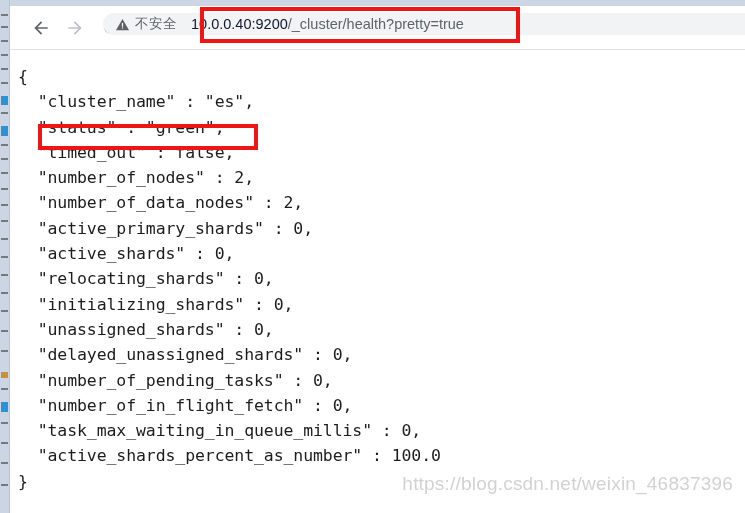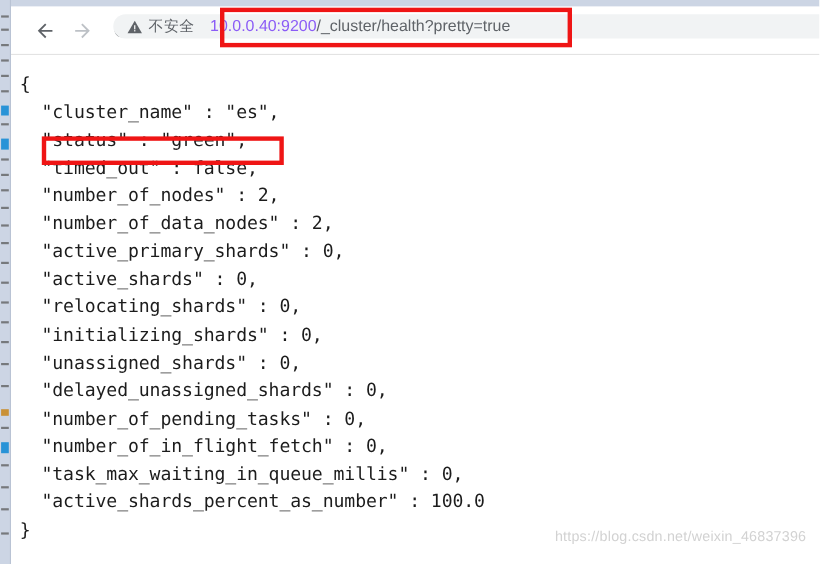--- a/index.html
+++ b/index.html
@@ -101,21 +101,21 @@
     letter-spacing: .5px;
   }
   #url-wrap {
     margin-left: 14px;
     flex: 1 1 auto;
     overflow: hidden;
     white-space: nowrap;
   }
   #url-host {
     font-size: 14.5px;
-    color: #8b5cf6;
+    color: #0f172a;
     font-family: "Liberation Sans", sans-serif;
   }
   #url-path {
     font-size: 14.5px;
     color: #5f6368;
     font-family: Liberation Sans, sans-serif;
   }
 
   
   .redbox {
@@ -147,21 +147,21 @@
     color: #1c1c1c;
     white-space: pre;
     letter-spacing: -0.1px;
   }
 
   
   #watermark {
     position: absolute;
     right: 12px;
     bottom: 18px;
-    font-size: 13px;
+    font-size: 19px;
     color: #d2d2d2;
     font-family: "Liberation Sans", sans-serif;
     letter-spacing: .2px;
     z-index: 20;
     user-select: none;
   }
 </style>
 </head>
 <body>
 

